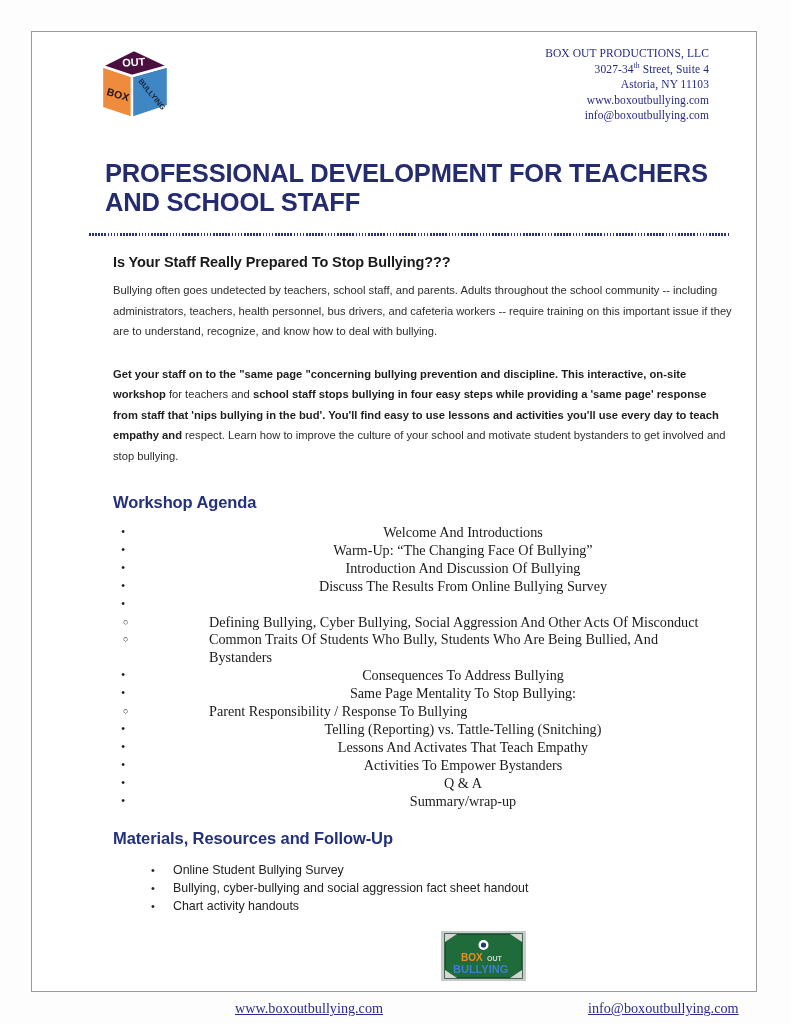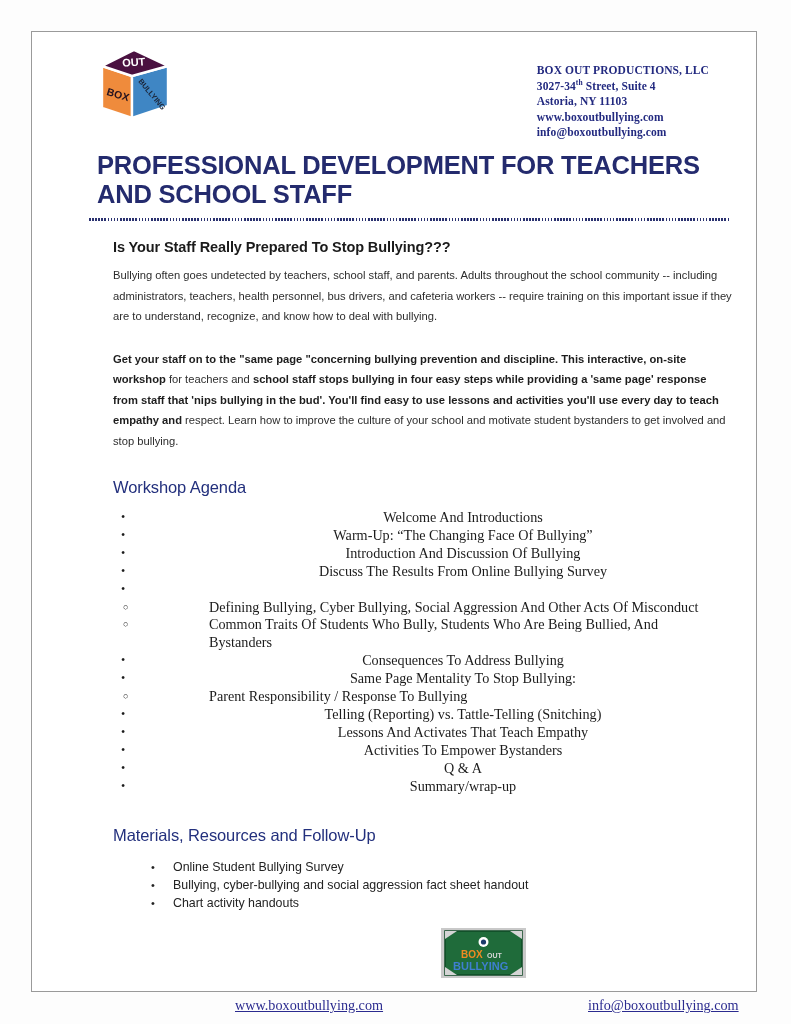--- a/index.html
+++ b/index.html
@@ -54,39 +54,39 @@
     left: 65px;
     top: 13px;
     width: 78px;
     height: 80px;
   }
   .logo-cube svg { display: block; }
 
   .company-block {
     position: absolute;
     right: 48px;
-    top: 32px;
-    text-align: left;
+    top: 15px;
+    text-align: right;
     font-family: "Liberation Serif", serif;
-    font-weight: bold;
+    font-weight: normal;
     font-size: 11.5px;
     line-height: 15.5px;
     color: #232a80;
     letter-spacing: 0.1px;
   }
   .company-block .line { white-space: nowrap; }
   .company-block sup {
     font-size: 7.5px;
     vertical-align: super;
     line-height: 0;
   }
 
   
   .doc-title {
-    margin: 8px;
+    margin: 16px;
     padding: 0 30px 0 58px;
     font-family: "Liberation Sans", sans-serif;
     font-weight: bold;
     font-size: 25.5px;
     line-height: 29px;
     color: #242b6e;
     letter-spacing: -0.2px;
   }
 
   .dotted-rule {
@@ -119,27 +119,27 @@
     color: #2d2d2d;
     text-align: left;
   }
   .para.spaced { margin-top: 22px; }
   .para b { font-weight: bold; color: #1d1d1d; }
 
   
   .section-head {
     margin: 26px 0 12px 0;
     font-family: "Liberation Sans", sans-serif;
-    font-weight: normal;
+    font-weight: bold;
     font-size: 16.5px;
     line-height: 20px;
     color: #23307d;
     letter-spacing: -0.1px;
   }
-  .section-head.materials { margin-top: 30px; margin-bottom: 14px; }
+  .section-head.materials { margin-top: 18px; margin-bottom: 14px; }
 
   
   .agenda {
     margin: 0;
     padding: 0;
     list-style: none;
     font-family: "Liberation Serif", serif;
   }
   .agenda li {
     position: relative;

